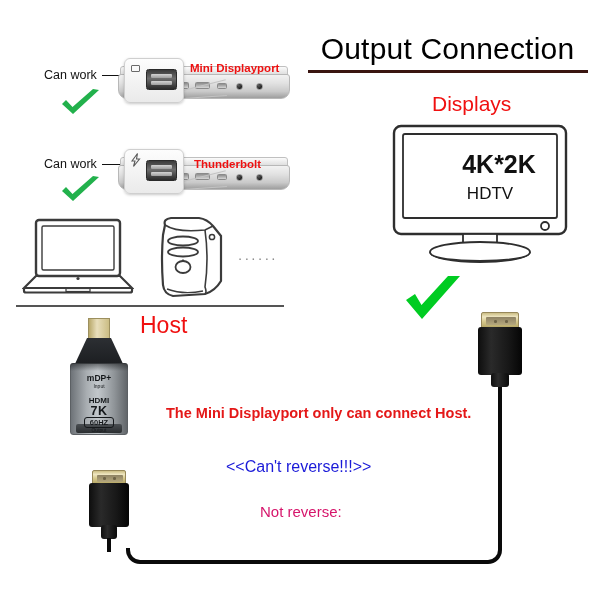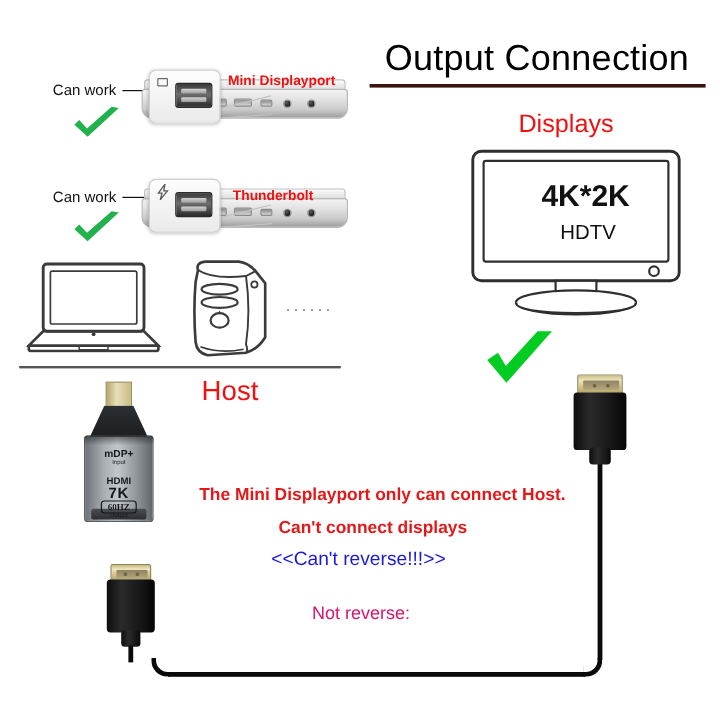--- a/index.html
+++ b/index.html
@@ -43,21 +43,20 @@
     left: 432px; top: 92px;
     font-size: 21px;
     font-weight: normal;
     color: #f01010;
   }
   #host-label {
     left: 140px; top: 312px;
     font-size: 23px;
     font-weight: normal;
     color: #f01010;
-    margin-left: 28px;
   }
   #mdp-label {
     left: 190px; top: 62px;
     font-size: 11.5px;
   }
   #tb-label {
     left: 194px; top: 158px;
     font-size: 11.5px;
   }
 
@@ -188,21 +187,21 @@
 
   
   #divider-h {
     left: 16px; top: 305px;
     width: 268px; height: 1.6px;
     background: #555555;
   }
 
   
   #monitor-text-4k {
-    left: 428px; top: 150px;
+    left: 439px; top: 150px;
     width: 120px;
     text-align: center;
     font-size: 25px;
     font-weight: bold;
     color: #111111;
     white-space: nowrap;
   }
   #monitor-text-hdtv {
     left: 430px; top: 184px;
     width: 120px;
@@ -260,21 +259,20 @@
   #ad-input { top: 384px; font-size: 5px; }
   #ad-hdmi  { top: 397px; font-size: 8px;  font-weight: bold; }
   #ad-4k    { top: 405px; font-size: 12.5px; font-weight: bold; letter-spacing: .5px; }
   #ad-60hz  {
     top: 417px; font-size: 7.5px; font-weight: bold;
     width: 30px; left: 84px;
     border: 1.2px solid #15181b;
     border-radius: 3px;
     padding: .5px 0;
     box-sizing: border-box;
-    font-family: Liberation Serif, serif;
   }
   #ad-output { top: 428px; font-size: 5px; }
 
   
   .hdmi-gold {
     position: absolute;
     background: linear-gradient(180deg,#cbbd84 0%,#efe7c2 28%,#d7c98e 60%,#b7a968 100%);
     border: 1px solid #97885a;
     border-radius: 2px 2px 0 0;
     box-sizing: border-box;
@@ -518,18 +516,17 @@
 
   <div class="hdmi-gold" style="left:481px; top:312px; width:38px; height:16px;">
     <div class="hdmi-pins" style="left:4px; top:4px; width:30px; height:8px;"></div>
     <div class="hdmi-pin-dot" style="left:12px; top:7px;"></div>
     <div class="hdmi-pin-dot" style="left:23px; top:7px;"></div>
   </div>
   <div class="hdmi-body" style="left:478px; top:327px; width:44px; height:48px;"></div>
   <div class="hdmi-strain" style="left:491px; top:373px; width:18px; height:14px; border-radius:3px;"></div>
 
   <div class="warn" id="warn1">The Mini Displayport only can connect Host.</div>
-  <div class="warn" id="warn2">Can't connect displays</div>
   <div class="warn" id="warn3">&lt;&lt;Can't reverse!!!&gt;&gt;</div>
 
   <div id="notinc">Not reverse:</div>
 
 </div>
 
 </body></html>

